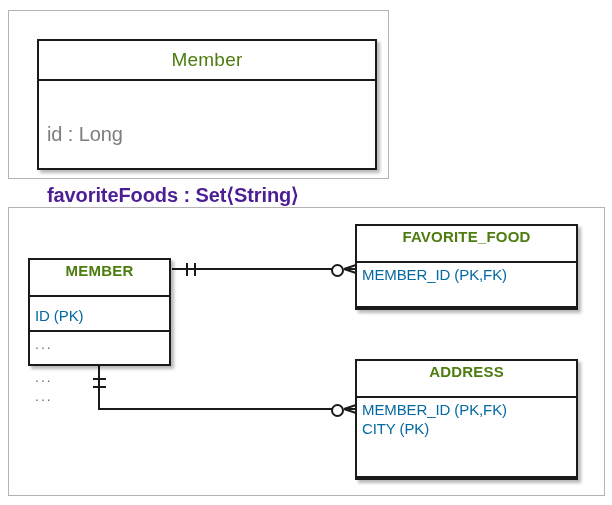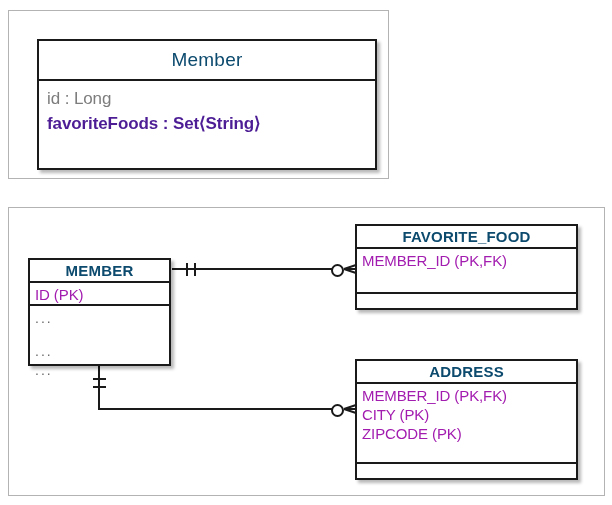--- a/index.html
+++ b/index.html
@@ -30,77 +30,78 @@
   .ebox {
     position: absolute;
     border: 2px solid #1a1a1a;
     background: #ffffff;
     box-sizing: border-box;
     box-shadow: 3px 3px 3px rgba(0,0,0,0.28);
     z-index: 5;
   }
   .ebox .title {
     text-align: center;
-    color: #0c4a6e;
+    color: #4d7c0f;
     box-sizing: border-box;
     white-space: nowrap;
     overflow: hidden;
   }
   .ebox .section {
     border-top: 2px solid #1a1a1a;
     box-sizing: border-box;
   }
   .ebox .attr {
     white-space: nowrap;
     overflow: hidden;
-    color: #a21caf;
+    color: #0369a1;
   }
 
   
   #member-class { left: 28px; top: 28px; width: 340px; height: 131px; }
   #member-class .title {
     height: 38px;
     line-height: 38px;
     font-size: 19px;
     font-weight: 400;
     letter-spacing: 0.2px;
   }
   #member-class .section { padding: 5px 8px 0 8px; }
   #member-class .field {
-    font-size: 17px;
+    font-size: 20px;
     line-height: 25px;
     white-space: nowrap;
     letter-spacing: -0.1px;
+    margin-top: 36px;
   }
   #member-class .field.muted { color: #7d7d7d; font-weight: 400; }
   #member-class .field.strong { color: #4c1d95; font-weight: 700; }
 
   
   .table-box .title {
-    height: 21px;
+    height: 35px;
     line-height: 21px;
     font-size: 15px;
     font-weight: 700;
     letter-spacing: 0.2px;
   }
   .table-box .attr {
     font-size: 15px;
     line-height: 19px;
     padding-left: 5px;
     letter-spacing: -0.1px;
   }
   .table-box .attr.dots {
     color: #6a6a6a;
     letter-spacing: 2px;
     font-size: 14px;
   }
   .table-box .section.empty { height: 17px; }
 
   #member-table    { left: 28px;  top: 258px; width: 143px; height: 108px; }
-  #member-table .section.keys  { height: 23px; padding-top: 2px; }
+  #member-table .section.keys  { height: 35px; padding-top: 9px; }
   #member-table .section.rest  { height: 61px; padding-top: 3px; }
   #member-table .attr.dots:nth-child(2) { margin-top: 14px; }
 
   #favorite-food   { left: 355px; top: 224px; width: 223px; height: 86px; }
   #favorite-food .section.keys { height: 45px; padding-top: 2px; }
 
   #address-table   { left: 355px; top: 359px; width: 223px; height: 121px; }
   #address-table .section.keys { height: 80px; padding-top: 2px; }
 
   
@@ -187,16 +188,15 @@
     <div class="attr">MEMBER_ID (PK,FK)</div>
   </div>
   <div class="section empty"></div>
 </div>
 
 <div class="ebox table-box" id="address-table">
   <div class="title">ADDRESS</div>
   <div class="section keys">
     <div class="attr">MEMBER_ID (PK,FK)</div>
     <div class="attr">CITY (PK)</div>
-    <div class="attr">ZIPCODE (PK)</div>
   </div>
   <div class="section empty"></div>
 </div>
 
 </body></html>

